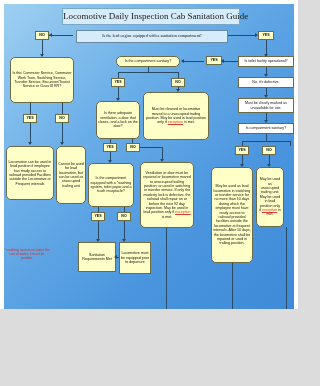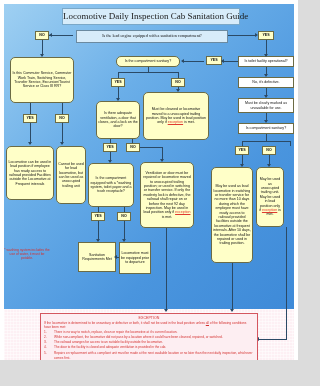--- a/index.html
+++ b/index.html
@@ -4,21 +4,21 @@
 <style>
   html,body{margin:0;padding:0;}
   body{
     width:298px;height:386px;
     background:#dcdcdc;
     font-family:"Liberation Sans", sans-serif;
     overflow:hidden;
   }
   #page{
     position:relative;
-    width:298px;height:360px;
+    width:298px;height:309px;
     background:#ffffff;
     overflow:hidden;
   }
   
   #canvas{
     position:absolute;left:4px;top:4px;width:290px;height:305px;
     background:linear-gradient(135deg,#9fd0f2 0%,#6aaee8 35%,#4a95de 70%,#3e8ad8 100%);
   }
   #lower{
     position:absolute;left:4px;top:309px;width:290px;height:73px;

